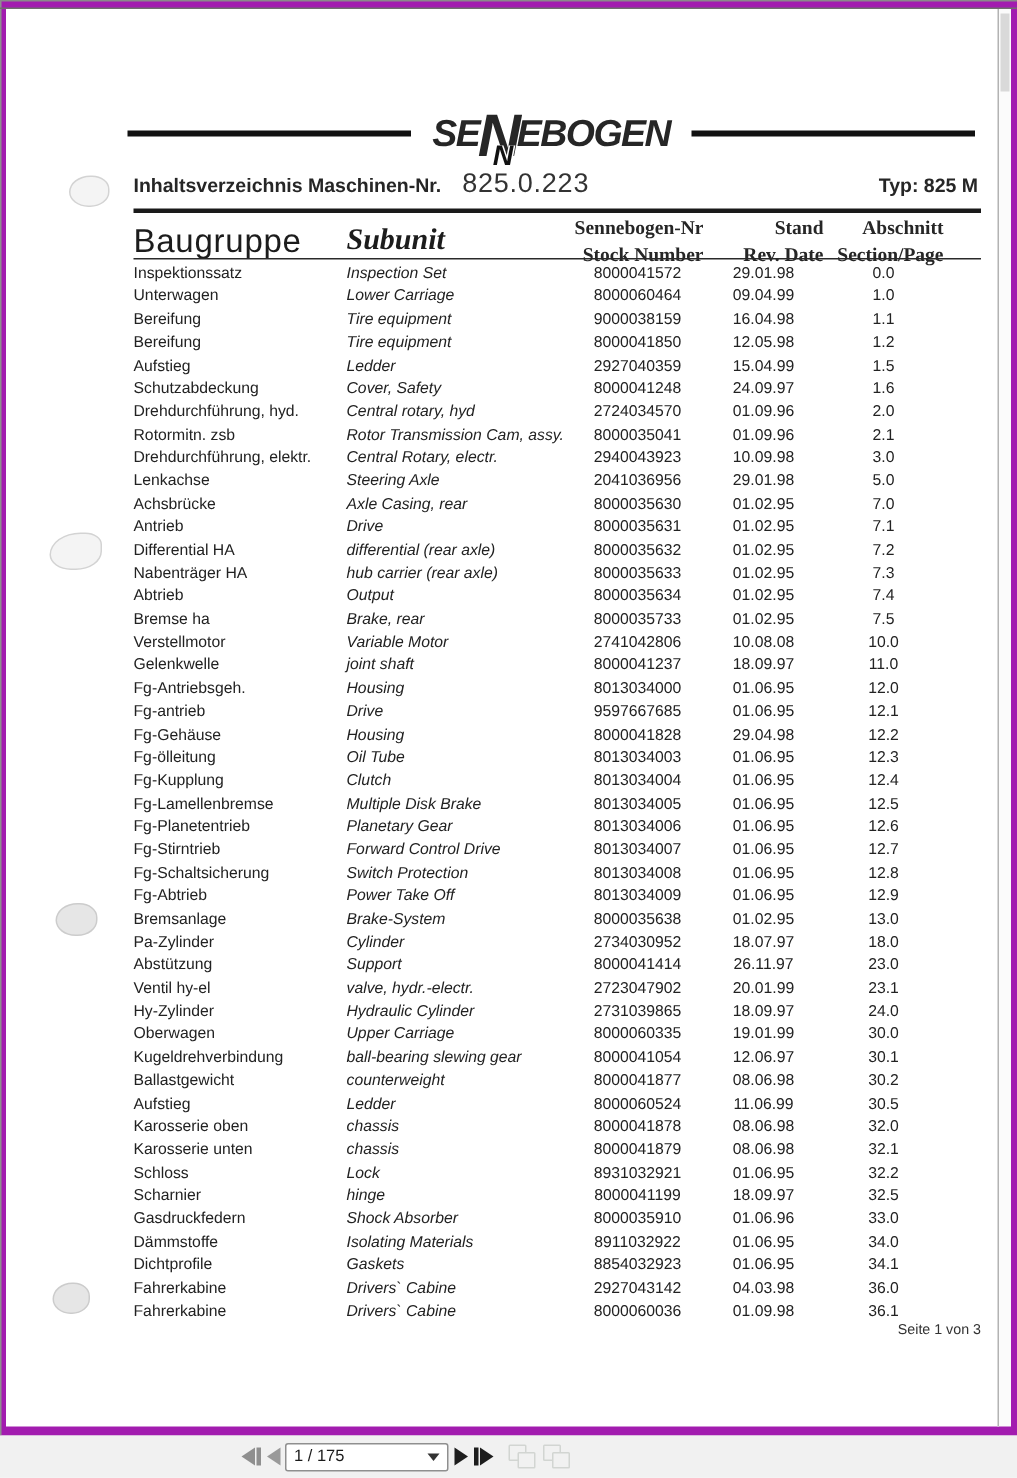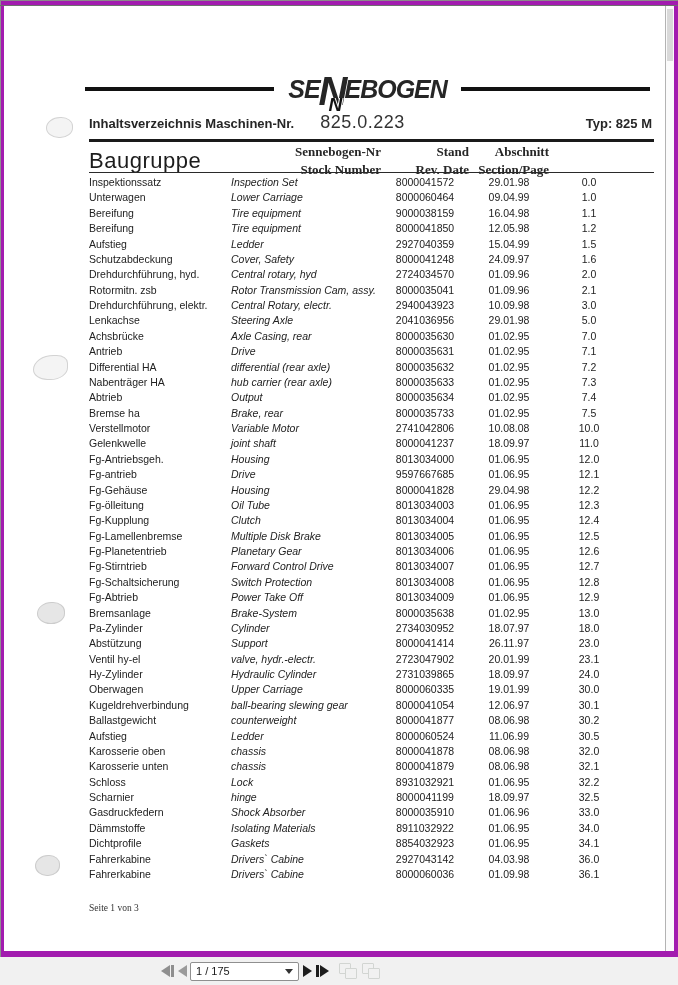--- a/index.html
+++ b/index.html
@@ -28,21 +28,21 @@
   .logo-row{left:81px;top:58px;width:565px;height:50px;display:flex;align-items:center;justify-content:center;}
   .logo-row *{position:static;}
   .logo-bar{height:4px;background:#111;flex:1 1 auto;}
   .logo-text{display:flex;align-items:center;padding:0 14px;font-family:"Liberation Sans",sans-serif;
              font-weight:bold;font-style:italic;font-size:25px;letter-spacing:-1px;color:#111;white-space:nowrap;}
   .logo-bigN{position:relative;font-size:40px;line-height:20px;margin:0 -2px 0 -1px;top:2px;}
   .logo-smallN{position:absolute;font-size:19px;left:10px;top:14px;color:#111;
                text-shadow:-1px 0 0 #fff,1px 0 0 #fff;}
 
   
-  .title-row{left:85px;top:106px;width:563px;height:22px;display:flex;align-items:baseline;gap:12px;}
+  .title-row{left:85px;top:106px;width:563px;height:22px;display:flex;align-items:baseline;}
   .title-row *{position:static;}
   .t-label{font-weight:bold;font-size:13px;}
   .t-number{font-size:18px;font-weight:400;letter-spacing:.5px;margin-left:14px;color:#333;}
   .t-type{font-weight:bold;font-size:13px;margin-left:auto;}
 
   .rule-thick{left:85px;top:133px;width:565px;height:3px;background:#1a1a1a;}
   .rule-thin{left:85px;top:166px;width:565px;height:1px;background:#2a2a2a;}
 
   
   .thead{left:85px;top:136px;width:565px;height:30px;display:grid;
@@ -54,22 +54,22 @@
            text-align:right;color:#1c1c1c;}
 
   
   .tbody{left:85px;top:169px;width:565px;}
   .tbody{position:absolute;}
   .trow{position:static;display:grid;grid-template-columns:142px 150px 88px 80px 80px;height:15.38px;}
   .trow div{position:static;font-size:10.5px;line-height:15.38px;white-space:nowrap;color:#222;}
   .c2{font-style:italic;}
   .c3,.c4,.c5{text-align:center;}
 
-  .footer-note{left:85px;top:897px;width:565px;text-align:left;
-               font-family:Liberation Serif, serif;font-size:9.5px;color:#333;}
+  .footer-note{left:85px;top:875px;width:565px;text-align:right;
+               font-family:Liberation Sans, sans-serif;font-size:9.5px;color:#333;}
 
   
   .toolbar{position:absolute;left:0;top:957px;width:678px;height:28px;background:#f1f1f1;
            display:flex;align-items:center;}
   .toolbar .group{display:flex;align-items:center;margin-left:160px;gap:1px;}
   .btn{display:flex;align-items:center;justify-content:center;gap:1px;height:18px;min-width:14px;cursor:pointer;}
   .tri-l{width:0;height:0;border-top:6px solid transparent;border-bottom:6px solid transparent;border-right:9px solid #8f8f8f;}
   .tri-r{width:0;height:0;border-top:6px solid transparent;border-bottom:6px solid transparent;border-left:9px solid #1d1d1d;}
   .bar{width:3px;height:12px;background:#8f8f8f;}
   .bar.dark{background:#1d1d1d;}
@@ -108,20 +108,21 @@
     <div class="title-row">
       <span class="t-label">Inhaltsverzeichnis Maschinen-Nr.</span>
       <span class="t-number">825.0.223</span>
       <span class="t-type">Typ: 825 M</span>
     </div>
 
     <div class="rule-thick"></div>
 
     <div class="thead" style="top:137px;">
       <div class="h-baugruppe">Baugruppe</div>
+      <div class="h-subunit">Subunit</div>
       <div class="h-small">
         <span>Sennebogen-Nr</span><br><span>Stock Number</span>
       </div>
       <div class="h-small">
         <span>Stand</span><br><span>Rev. Date</span>
       </div>
       <div class="h-small">
         <span>Abschnitt</span><br><span>Section/Page</span>
       </div>
     </div>

